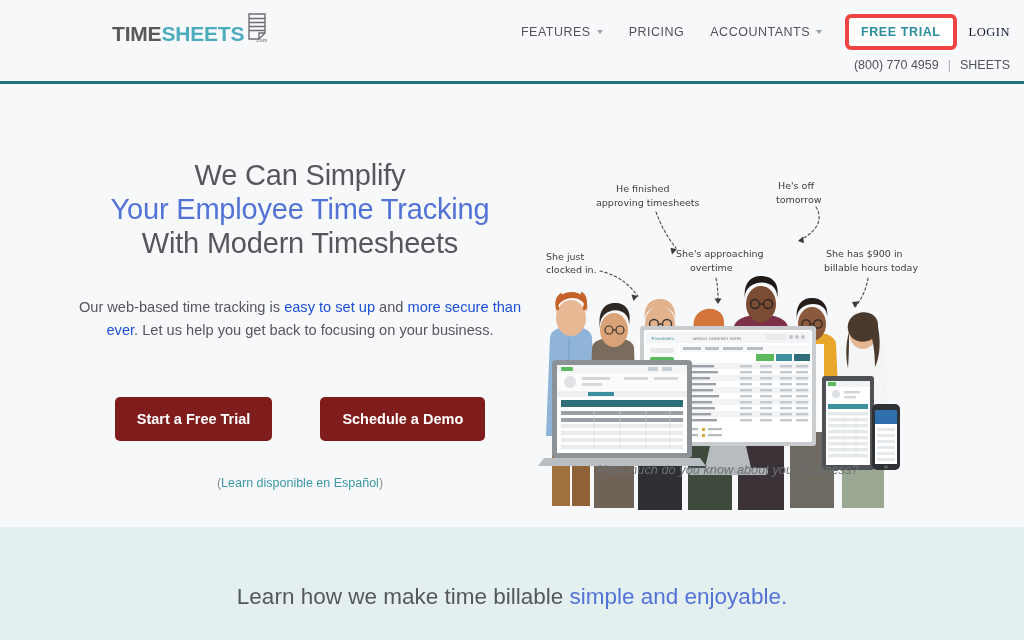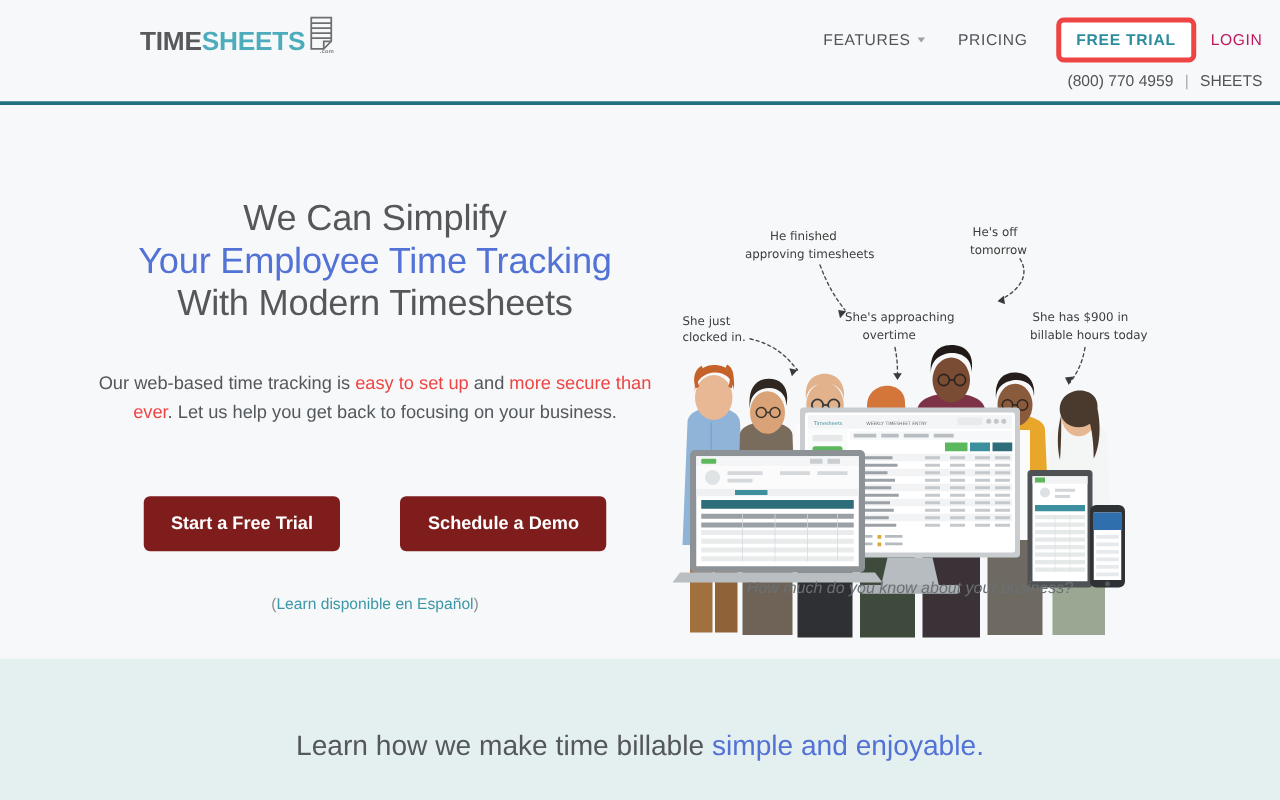--- a/index.html
+++ b/index.html
@@ -57,22 +57,22 @@
   }
   .free-trial-btn {
     font-size: 12.5px; font-weight: bold; color: #2c8d9c;
     letter-spacing: 0.6px;
     border: 4px solid #ef4444; border-radius: 6px;
     background: #ffffff;
     padding: 7px 12px; margin: 0 8px 0 10px;
     cursor: pointer; white-space: nowrap;
   }
   .login-item {
-    font-size: 12.5px; color: #be185d; letter-spacing: 0.5px;
-    padding: 6px 14px 6px 4px; cursor: pointer; white-space: nowrap;
+    font-size: 12.5px; color: #0f172a; letter-spacing: 0.5px;
+    padding: 6px 14px 6px 4px; cursor: pointer; white-space: nowrap; font-family: Liberation Serif, serif;
   }
   .subnav {
     position: absolute; right: 14px; top: 58px;
     display: flex; align-items: center; gap: 9px;
     font-size: 12.5px; color: #4f5458; margin-left: 12px;
   }
   .subnav a { color: #4f5458; text-decoration: none; cursor: pointer; }
   .subnav .sep { color: #a7acb0; }
 
   
@@ -88,21 +88,21 @@
     font-size: 29px; line-height: 1.18; font-weight: normal;
     color: #55585a; letter-spacing: -0.2px;
   }
   .headline .blue { color: #5372d6; }
 
   .subtext {
     position: absolute; left: 75px; top: 212px;
     width: 450px; text-align: center;
     font-size: 14.6px; line-height: 1.55; color: #53585c;
   }
-  .subtext .link { color: #ef4444; cursor: pointer; }
+  .subtext .link { color: #1d4ed8; cursor: pointer; }
 
   .cta-row {
     position: absolute; left: 60px; top: 313px;
     width: 480px;
     display: flex; justify-content: center; gap: 48px;
   }
   .btn {
     background: #7f1d1d; color: #ffffff;
     font-size: 14.5px; border: none; border-radius: 5px;
     padding: 14px 22px; cursor: pointer; white-space: nowrap;
@@ -163,20 +163,24 @@
       </div>
     </div>
 
     <div class="nav">
       <div class="nav-item">
         <span>FEATURES</span>
         <span class="caret"></span>
       </div>
       <div class="nav-item">
         <span>PRICING</span>
+      </div>
+      <div class="nav-item">
+        <span>ACCOUNTANTS</span>
+        <span class="caret"></span>
       </div>
       <button class="free-trial-btn">FREE TRIAL</button>
       <div class="login-item">LOGIN</div>
     </div>
 
     <div class="subnav">
       <a>(800) 770 4959</a>
       <span class="sep">|</span>
       <a>SHEETS</a>
     </div>

